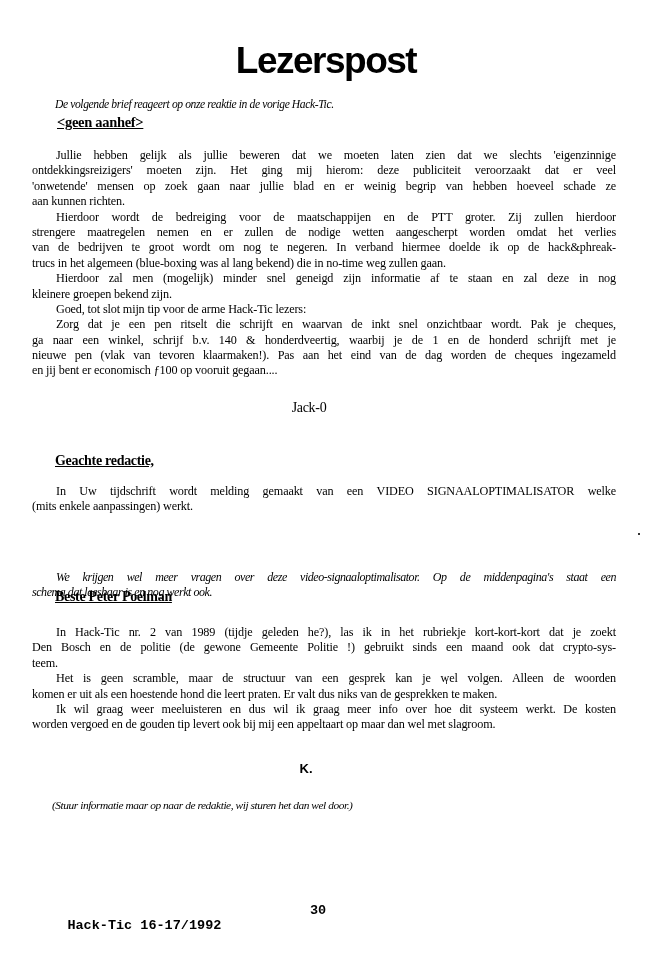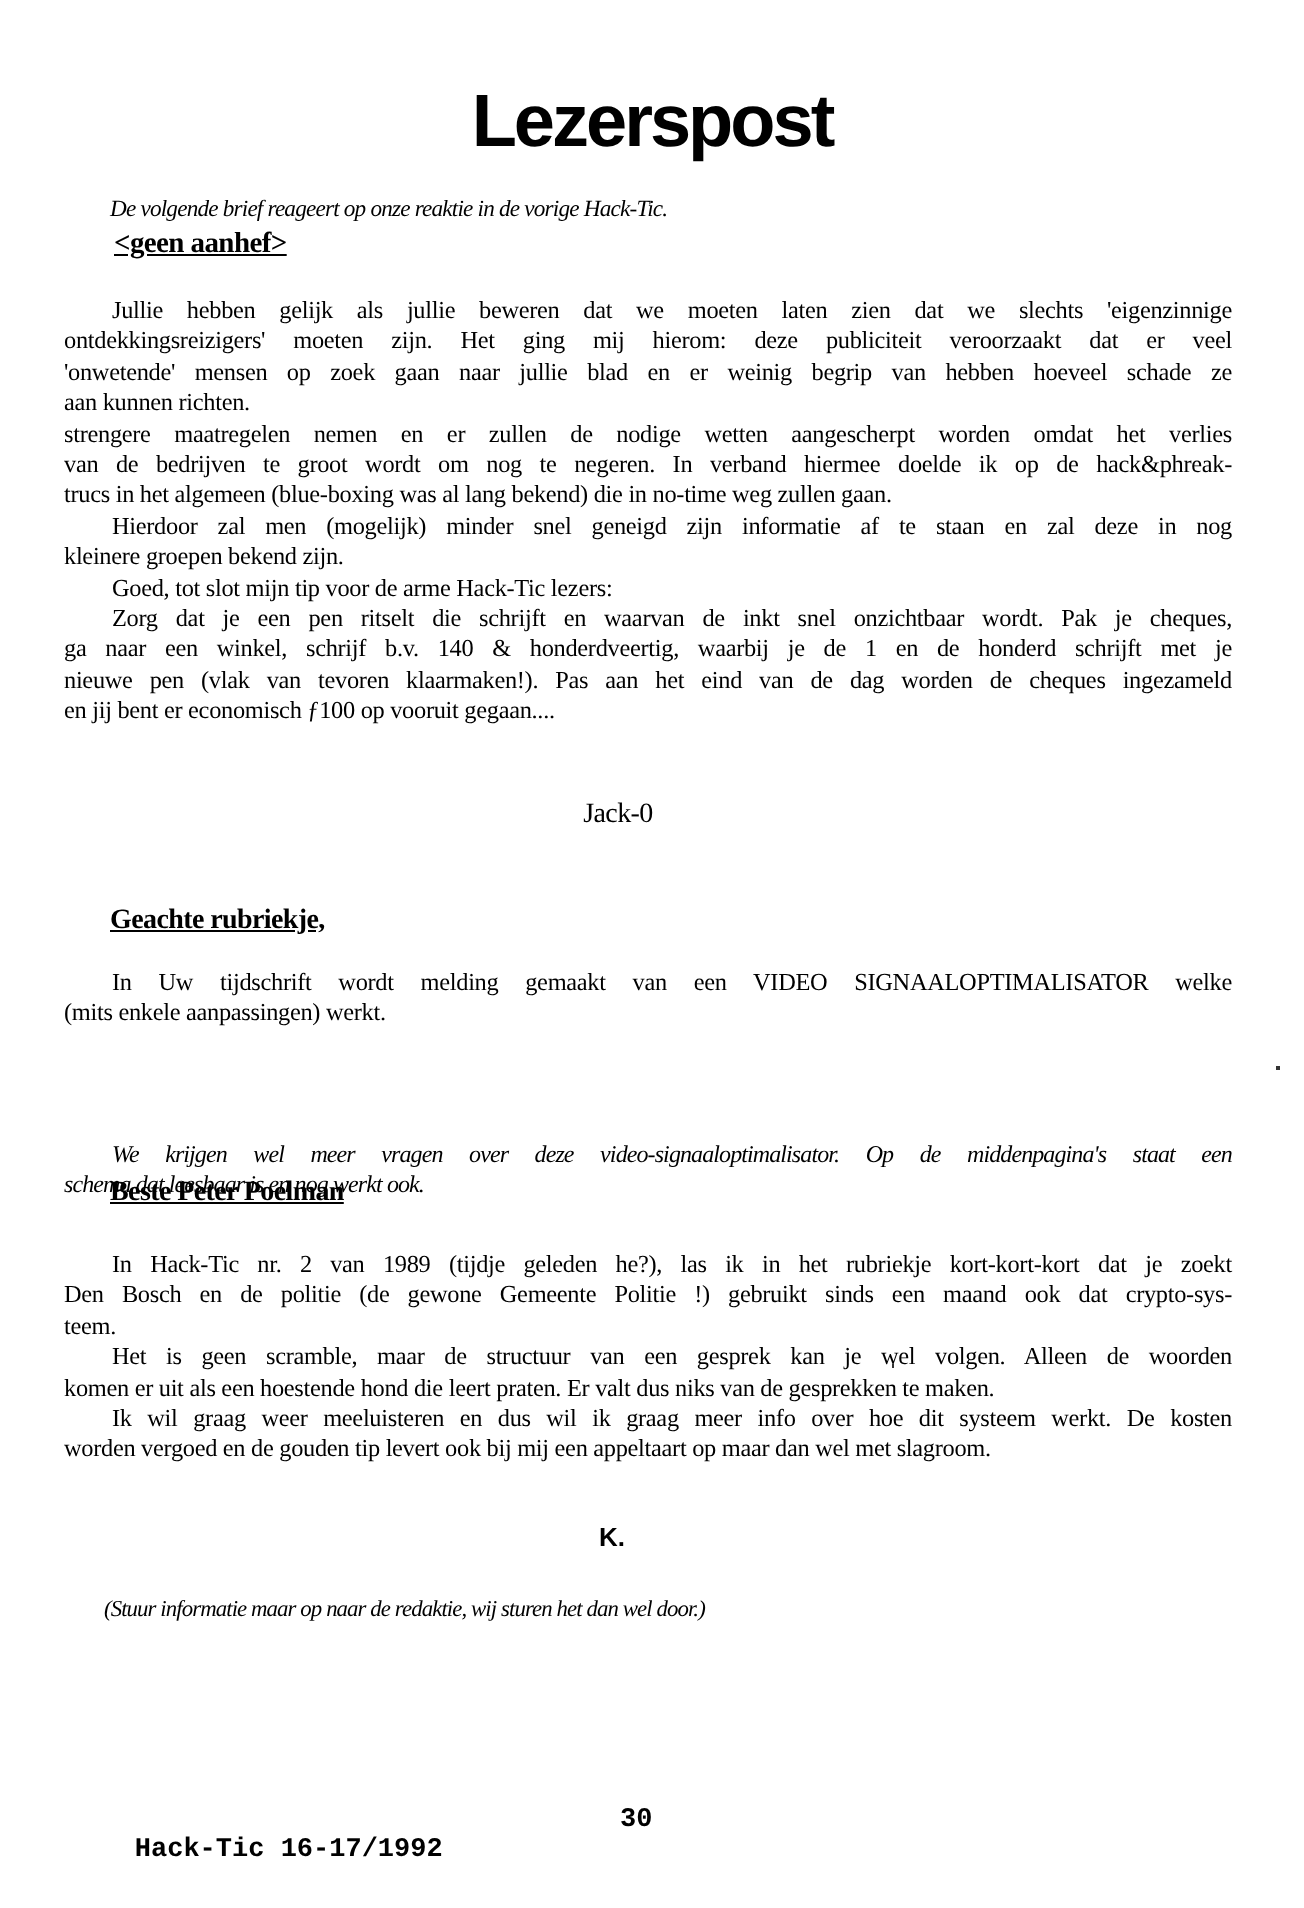--- a/index.html
+++ b/index.html
@@ -143,37 +143,38 @@
 
   <div>
     <div class="intro-note">De volgende brief reageert op onze reaktie in de vorige Hack-Tic.</div>
     <div class="salutation s1">&lt;geen aanhef&gt;</div>
 
     <div class="block b1">
       <span class="line indent">Jullie hebben gelijk als jullie beweren dat we moeten laten zien dat we slechts 'eigenzinnige</span>
       <span class="line">ontdekkingsreizigers' moeten zijn. Het ging mij hierom: deze publiciteit veroorzaakt dat er veel</span>
       <span class="line">'onwetende' mensen op zoek gaan naar jullie blad en er weinig begrip van hebben hoeveel schade ze</span>
       <span class="line last">aan kunnen richten.</span>
+      <span class="line indent">Hierdoor wordt de bedreiging voor de maatschappijen en de PTT groter. Zij zullen hierdoor</span>
       <span class="line">strengere maatregelen nemen en er zullen de nodige wetten aangescherpt worden omdat het verlies</span>
       <span class="line">van de bedrijven te groot wordt om nog te negeren. In verband hiermee doelde ik op de hack&amp;phreak-</span>
       <span class="line last">trucs in het algemeen (blue-boxing was al lang bekend) die in no-time weg zullen gaan.</span>
       <span class="line indent">Hierdoor zal men (mogelijk) minder snel geneigd zijn informatie af te staan en zal deze in nog</span>
       <span class="line last">kleinere groepen bekend zijn.</span>
       <span class="line indent last">Goed, tot slot mijn tip voor de arme Hack-Tic lezers:</span>
       <span class="line indent">Zorg dat je een pen ritselt die schrijft en waarvan de inkt snel onzichtbaar wordt. Pak je cheques,</span>
       <span class="line">ga naar een winkel, schrijf b.v. 140 &amp; honderdveertig, waarbij je de 1 en de honderd schrijft met je</span>
       <span class="line">nieuwe pen (vlak van tevoren klaarmaken!). Pas aan het eind van de dag worden de cheques ingezameld</span>
       <span class="line last">en jij bent er economisch ƒ100 op vooruit gegaan....</span>
     </div>
 
     <div class="signature sig1">Jack-0</div>
   </div>
 
   <div>
-    <div class="salutation s2">Geachte rubriekje,</div>
+    <div class="salutation s2">Geachte redactie,</div>
 
     <div class="block b2">
       <span class="line indent">In Uw tijdschrift wordt melding gemaakt van een VIDEO SIGNAALOPTIMALISATOR welke</span>
       <span class="line last">(mits enkele aanpassingen) werkt.</span>
     </div>
 
     <div class="italic-block">
       <span class="line indent">We krijgen wel meer vragen over deze video-signaaloptimalisator. Op de middenpagina's staat een</span>
       <span class="line last">schema dat leesbaar is en nog werkt ook.</span>
     </div>

